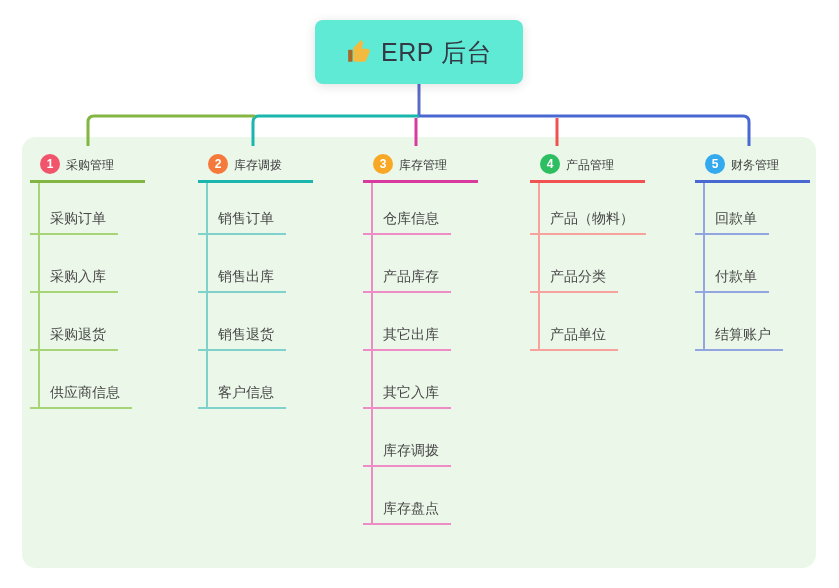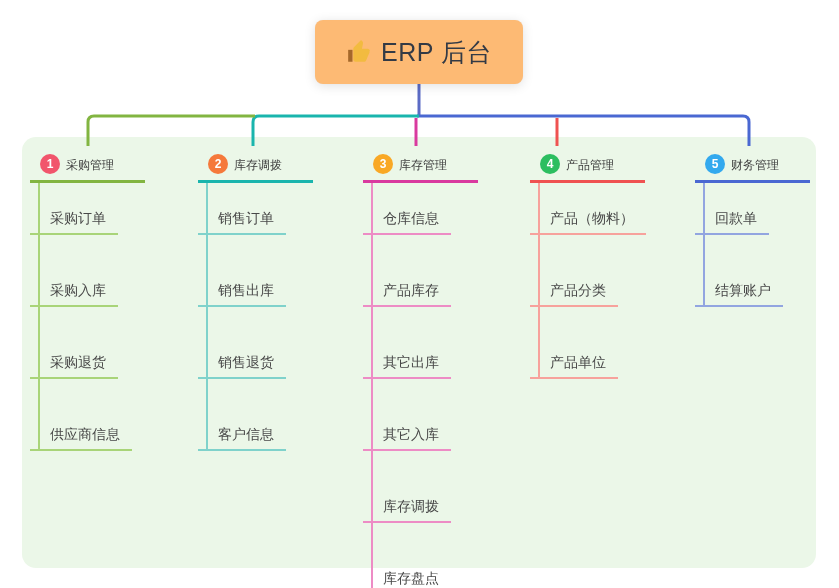--- a/index.html
+++ b/index.html
@@ -4,21 +4,21 @@
 <style>
   html,body{margin:0;padding:0;background:#ffffff;}
   .stage{
     position:relative;width:839px;height:588px;overflow:hidden;
     font-family:"Liberation Sans","DejaVu Sans",sans-serif;
     background:#ffffff;
   }
   
   .root-card{
     position:absolute;left:315px;top:20px;width:208px;height:64px;
-    background:#fdba74;border-radius:8px;
+    background:#5eead4;border-radius:8px;
     box-shadow:0 2px 12px rgba(0,0,0,.12), 0 0 1px rgba(0,0,0,.06);
     display:flex;align-items:center;justify-content:center;gap:9px;
     z-index:4;
   }
   .root-card .txt{font-size:25px;color:#333a45;font-weight:500;letter-spacing:.5px;}
   .thumb{width:26px;height:26px;display:inline-block;}
   
   svg.wires{position:absolute;left:0;top:0;z-index:2;pointer-events:none;}
   svg.wires path{fill:none;stroke-width:3;stroke:var(--c,#999);}
   
@@ -35,21 +35,21 @@
     width:20px;height:20px;border-radius:50%;background:var(--badge,#888);
     color:#fff;font-size:12px;font-weight:bold;line-height:20px;text-align:center;
     flex:0 0 20px;
   }
   .branch .title .label{margin-left:6px;font-size:12px;color:#3d3d3d;white-space:nowrap;}
   .kids{position:relative;}
   .kids::before{
     content:"";position:absolute;left:8px;top:0;bottom:0;width:2px;
     background:var(--cline,#bbb);
   }
-  .kid{height:72px;display:flex;align-items:flex-end;}
+  .kid{height:58px;display:flex;align-items:flex-end;}
   .kid:first-child{height:52px;}
   .kid .klabel{
     display:inline-block;margin-left:0;padding:0 12px 5px 20px;
     border-bottom:2px solid var(--cline,#bbb);
     font-size:14px;color:#484848;white-space:nowrap;
   }
 </style>
 </head>
 <body>
 
@@ -164,18 +164,21 @@
   <div class="branch b5" style="--line: #4a68d2;">
     <div class="title">
       <div class="badge" style="--badge: #33a9ee;">5</div>
       <span class="label">财务管理</span>
     </div>
     <div class="kids" style="--cline: #92a5e0;">
       <div class="kid">
           <span class="klabel">回款单</span>
         </div>
       <div class="kid">
+          <span class="klabel">付款单</span>
+        </div>
+      <div class="kid">
           <span class="klabel">结算账户</span>
         </div>
     </div>
   </div>
 
 </div>
 
 </body></html>

